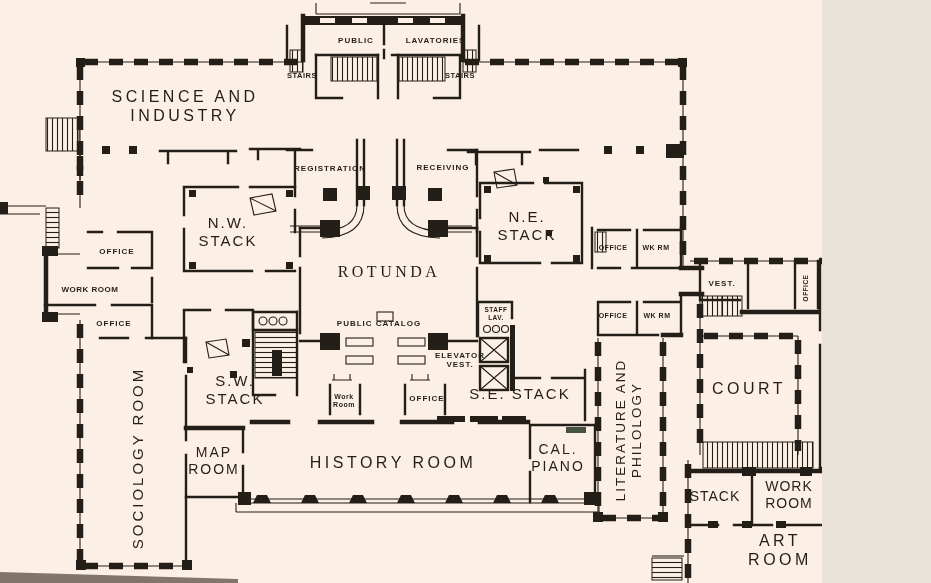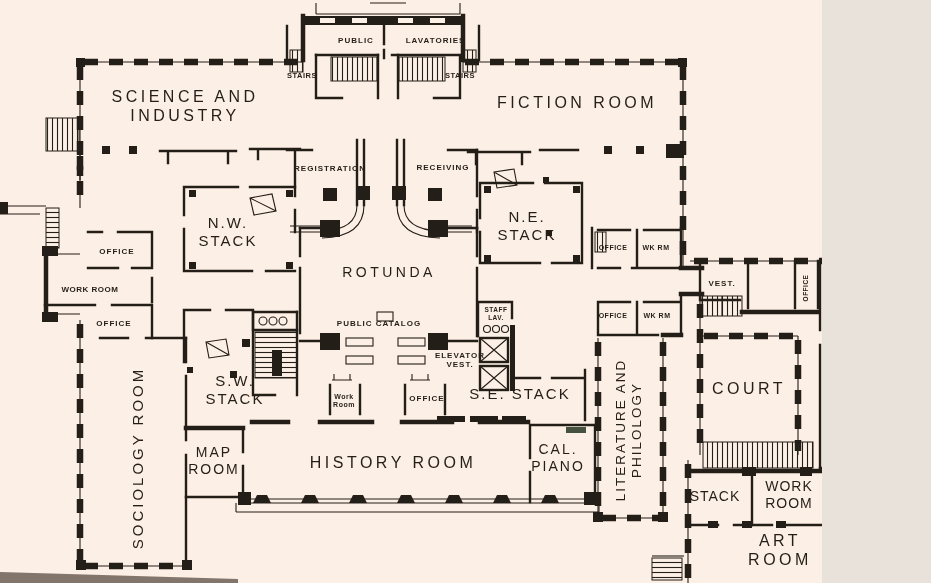--- a/index.html
+++ b/index.html
@@ -268,28 +268,27 @@
 
   <path d="M0,572 L238,579 L238,583 L0,583 Z" fill="#5a4c41" opacity="0.75"></path>
 </svg>
 
 <div class="lbl sm" style="left:356px;top:41px;">PUBLIC</div>
 <div class="lbl sm" style="left:413px;top:41px;padding-left:45px;">LAVATORIES</div>
 <div class="lbl xs" style="left:302px;top:76px;font-size:7.5px;">STAIRS</div>
 <div class="lbl xs" style="left:460px;top:76px;font-size:7.5px;">STAIRS</div>
 <div class="lbl big" style="left:185px;top:107px;">SCIENCE AND
 INDUSTRY</div>
-<div class="lbl big" style="left:577px;top:103px;">FICTION ROOM</div>
 <div class="lbl sm" style="left:330px;top:169px;">REGISTRATION</div>
 <div class="lbl sm" style="left:443px;top:168px;">RECEIVING</div>
 <div class="lbl med" style="left:228px;top:232px;font-size:15px;">N.W.
 STACK</div>
 <div class="lbl med" style="left:527px;top:226px;font-size:15px;">N.E.
 STACK</div>
-<div class="lbl big" style="left:389px;top:272px;font-size:14px;">ROTUNDA</div>
+<div class="lbl big" style="left:389px;top:272px;font-size:16px;font-family:Liberation Serif, serif;">ROTUNDA</div>
 <div class="lbl sm" style="left:117px;top:252px;">OFFICE</div>
 <div class="lbl sm" style="left:90px;top:290px;letter-spacing:.5px;">WORK ROOM</div>
 <div class="lbl sm" style="left:114px;top:324px;">OFFICE</div>
 <div class="lbl med rot" style="left:138px;top:458px;font-size:15px;letter-spacing:3px;">SOCIOLOGY ROOM</div>
 <div class="lbl sm" style="left:379px;top:324px;">PUBLIC CATALOG</div>
 <div class="lbl xs" style="left:496px;top:314px;">STAFF
 LAV.</div>
 <div class="lbl sm" style="left:460px;top:360px;">ELEVATOR
 VEST.</div>
 <div class="lbl med" style="left:235px;top:390px;font-size:15px;">S.W.

